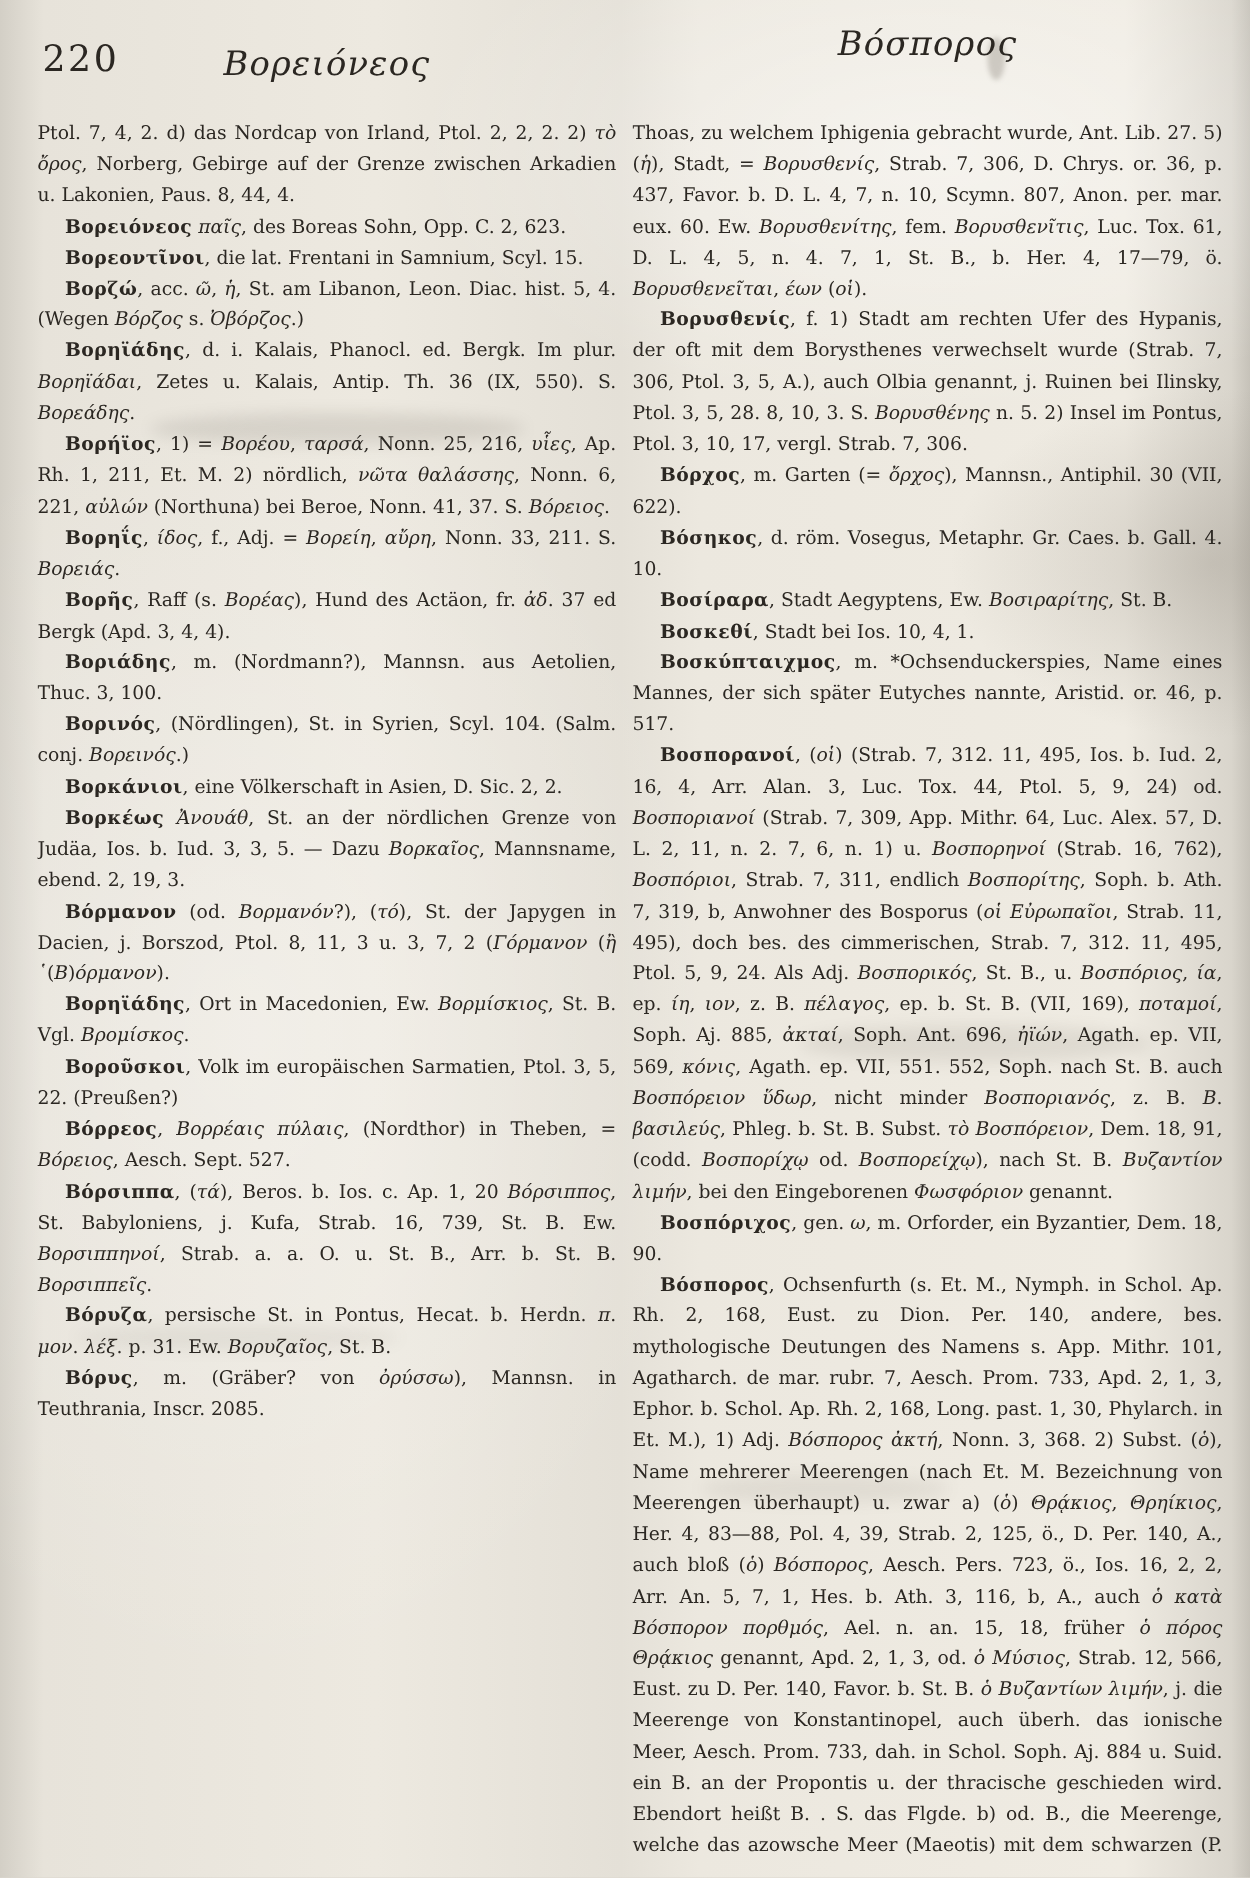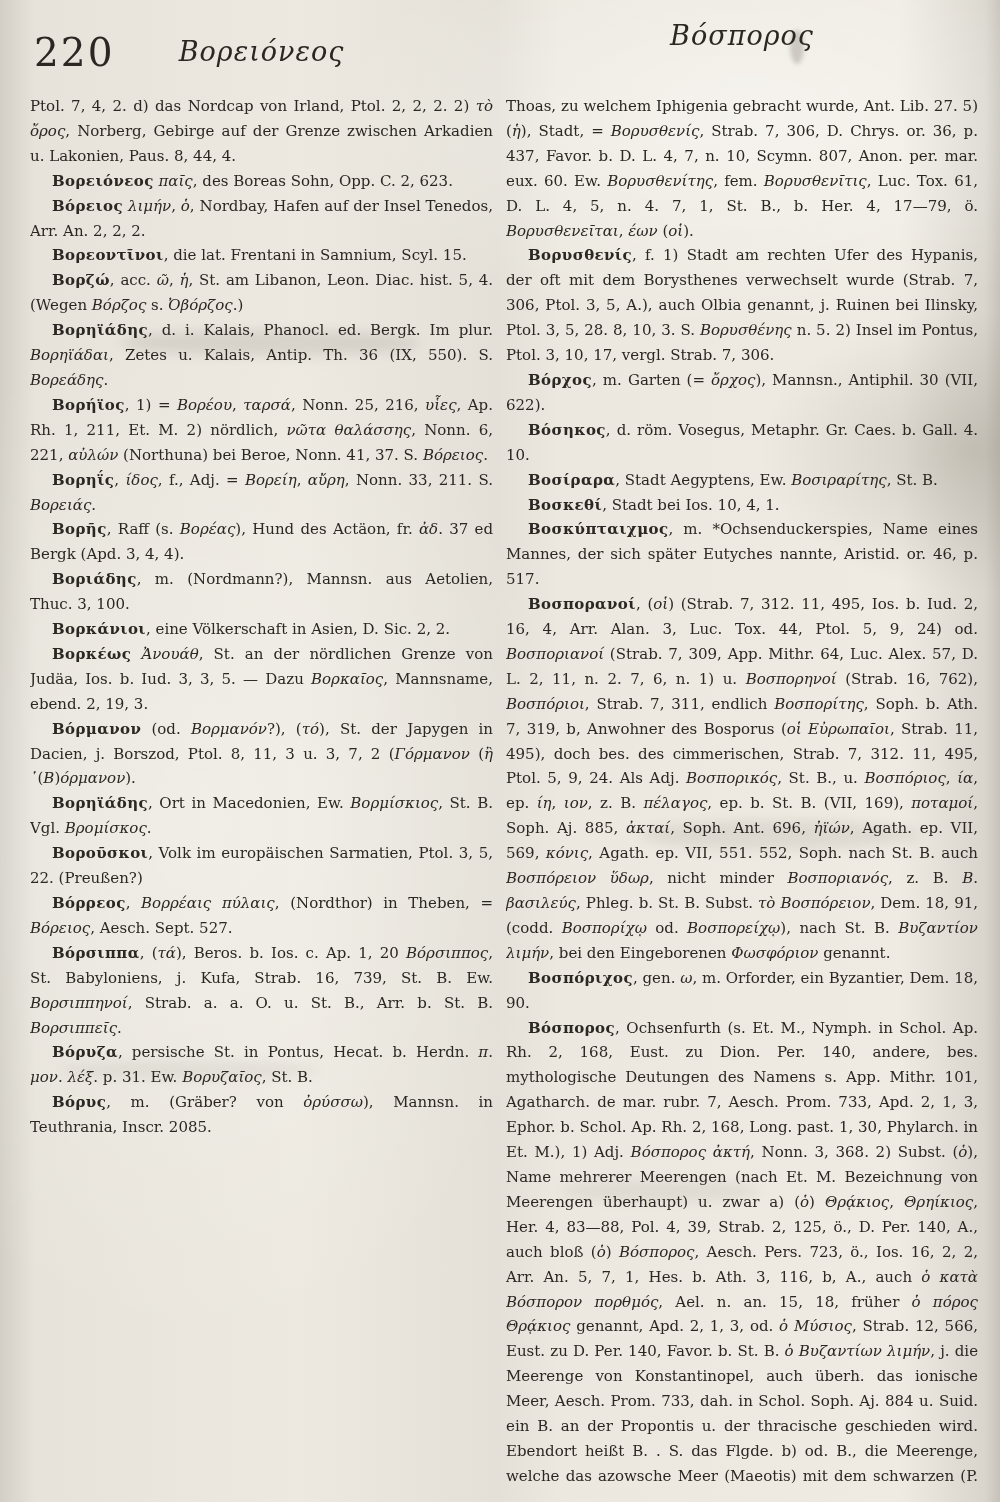--- a/index.html
+++ b/index.html
@@ -19,21 +19,21 @@
     color:#2b2722;
   }
   
   .smudge{position:absolute;filter:blur(6px);opacity:.16;background:#6d665c;border-radius:50%;}
   .s1{left:120px;top:330px;width:300px;height:26px;}
   .s2{left:640px;top:820px;width:280px;height:30px;opacity:.12;}
   .s3{left:560px;top:1180px;width:200px;height:22px;opacity:.10;}
   .s4{left:790px;top:30px;width:14px;height:34px;opacity:.28;filter:blur(2px);}
   .s5{left:60px;top:1060px;width:260px;height:20px;opacity:.09;}
 
-  .pagenum{position:absolute;left:34px;top:30px;font-size:39px;letter-spacing:2px;}
+  .pagenum{position:absolute;left:34px;top:30px;font-size:29px;letter-spacing:2px;}
   .colhead{position:absolute;font-style:italic;font-size:27px;letter-spacing:1px;}
   .colhead.left{left:30px;width:463px;top:36px;text-align:center;}
   .colhead.right{left:506px;width:472px;top:20px;text-align:center;}
 
   .col{
     position:absolute;top:94px;height:1400px;overflow:hidden;
     font-size:15px;line-height:24.9px;text-align:justify;
     color:#2b2722;
   }
   .col.left{left:30px;width:463px;}
@@ -53,28 +53,28 @@
   <div class="smudge s4"></div>
   <div class="smudge s5"></div>
 
   <div class="pagenum">220</div>
   <div class="colhead left">Βορειόνεος</div>
   <div class="colhead right">Βόσπορος</div>
 
   <div class="col left">
       <p class="entry cont">Ptol. 7, 4, 2. d) das Nordcap von Irland, Ptol. 2, 2, 2. 2) <span class="gr">τὸ</span> <span class="gr">ὄρος</span>, Norberg, Gebirge auf der Grenze zwischen Arkadien u. Lakonien, Paus. 8, 44, 4.</p>
       <p class="entry"><b class="head">Βορειόνεος</b> <span class="gr">παῖς</span>, des Boreas Sohn, Opp. C. 2, 623.</p>
-      <p class="entry"><b class="head">Βόρειος</b> <span class="gr">λιμήν</span>, <span class="gr">ὁ</span>, Nordbay, Hafen auf der Insel Tenedos, Arr. An. 2, 2, 2.</p>
       <p class="entry"><b class="head">Βορεοντῖνοι</b>, die lat. Frentani in Samnium, Scyl. 15.</p>
       <p class="entry"><b class="head">Βορζώ</b>, acc. <span class="gr">ῶ</span>, <span class="gr">ἡ</span>, St. am Libanon, Leon. Diac. hist. 5, 4. (Wegen <span class="gr">Βόρζος</span> s. <span class="gr">Ὀβόρζος</span>.)</p>
       <p class="entry"><b class="head">Βορηϊάδης</b>, d. i. Kalais, Phanocl. ed. Bergk. Im plur. <span class="gr">Βορηϊάδαι</span>, Zetes u. Kalais, Antip. Th. 36 (IX, 550). S. <span class="gr">Βορεάδης</span>.</p>
       <p class="entry"><b class="head">Βορήϊος</b>, 1) = <span class="gr">Βορέου</span>, <span class="gr">ταρσά</span>, Nonn. 25, 216, <span class="gr">υἷες</span>, Ap. Rh. 1, 211, Et. M. 2) nördlich, <span class="gr">νῶτα</span> <span class="gr">θαλάσσης</span>, Nonn. 6, 221, <span class="gr">αὐλών</span> (Northuna) bei Beroe, Nonn. 41, 37. S. <span class="gr">Βόρειος</span>.</p>
       <p class="entry"><b class="head">Βορηΐς</b>, <span class="gr">ίδος</span>, f., Adj. = <span class="gr">Βορείη</span>, <span class="gr">αὔρη</span>, Nonn. 33, 211. S. <span class="gr">Βορειάς</span>.</p>
       <p class="entry"><b class="head">Βορῆς</b>, Raff (s. <span class="gr">Βορέας</span>), Hund des Actäon, fr. <span class="gr">ἀδ</span>. 37 ed Bergk (Apd. 3, 4, 4).</p>
       <p class="entry"><b class="head">Βοριάδης</b>, m. (Nordmann?), Mannsn. aus Aetolien, Thuc. 3, 100.</p>
+      <p class="entry"><b class="head">Βορινός</b>, (Nördlingen), St. in Syrien, Scyl. 104. (Salm. conj. <span class="gr">Βορεινός</span>.)</p>
       <p class="entry"><b class="head">Βορκάνιοι</b>, eine Völkerschaft in Asien, D. Sic. 2, 2.</p>
       <p class="entry"><b class="head">Βορκέως</b> <span class="gr">Ἀνουάθ</span>, St. an der nördlichen Grenze von Judäa, Ios. b. Iud. 3, 3, 5. — Dazu <span class="gr">Βορκαῖος</span>, Mannsname, ebend. 2, 19, 3.</p>
       <p class="entry"><b class="head">Βόρμανον</b> (od. <span class="gr">Βορμανόν</span>?), (<span class="gr">τό</span>), St. der Japygen in Dacien, j. Borszod, Ptol. 8, 11, 3 u. 3, 7, 2 (<span class="gr">Γόρμανον</span> (<span class="gr">ἢ</span> <span class="gr">῾</span>(<span class="gr">Β</span>)<span class="gr">όρμανον</span>).</p>
       <p class="entry"><b class="head">Βορηϊάδης</b>, Ort in Macedonien, Ew. <span class="gr">Βορμίσκιος</span>, St. B. Vgl. <span class="gr">Βρομίσκος</span>.</p>
       <p class="entry"><b class="head">Βοροῦσκοι</b>, Volk im europäischen Sarmatien, Ptol. 3, 5, 22. (Preußen?)</p>
       <p class="entry"><b class="head">Βόρρεος</b>, <span class="gr">Βορρέαις</span> <span class="gr">πύλαις</span>, (Nordthor) in Theben, = <span class="gr">Βόρειος</span>, Aesch. Sept. 527.</p>
       <p class="entry"><b class="head">Βόρσιππα</b>, (<span class="gr">τά</span>), Beros. b. Ios. c. Ap. 1, 20 <span class="gr">Βόρσιππος</span>, St. Babyloniens, j. Kufa, Strab. 16, 739, St. B. Ew. <span class="gr">Βορσιππηνοί</span>, Strab. a. a. O. u. St. B., Arr. b. St. B. <span class="gr">Βορσιππεῖς</span>.</p>
       <p class="entry"><b class="head">Βόρυζα</b>, persische St. in Pontus, Hecat. b. Herdn. <span class="gr">π</span>. <span class="gr">μον</span>. <span class="gr">λέξ</span>. p. 31. Ew. <span class="gr">Βορυζαῖος</span>, St. B.</p>
       <p class="entry"><b class="head">Βόρυς</b>, m. (Gräber? von <span class="gr">ὀρύσσω</span>), Mannsn. in Teuthrania, Inscr. 2085.</p>
     </div>

